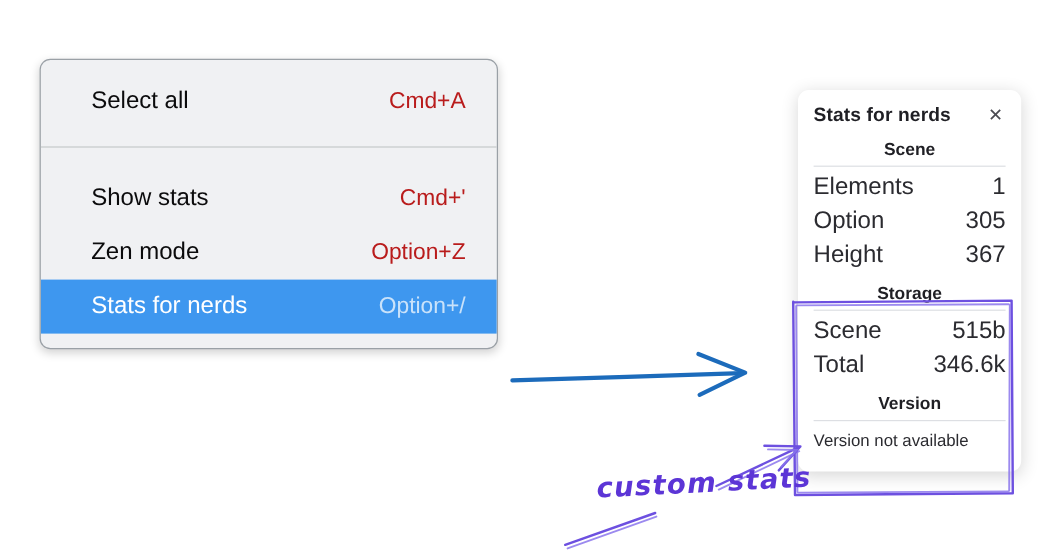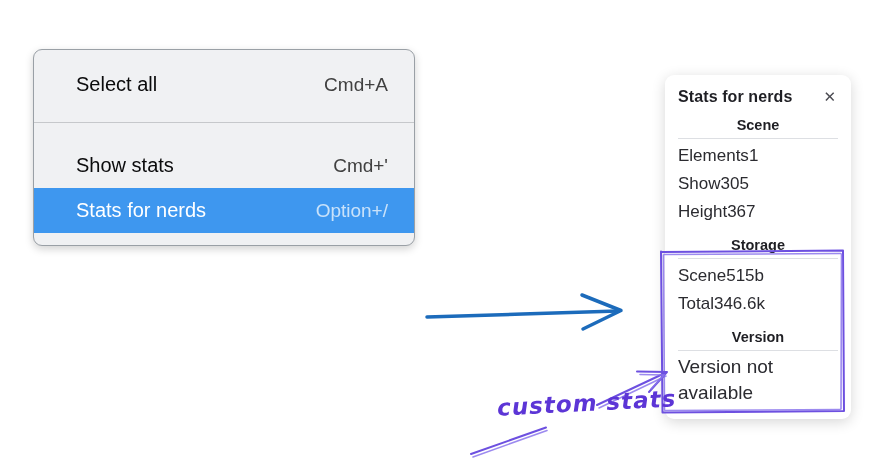--- a/index.html
+++ b/index.html
@@ -31,21 +31,21 @@
     display: flex;
     align-items: center;
     padding: 0 26px 0 42px;
     font-size: 20px;
     color: #0b0b0c;
     cursor: default;
   }
   .menu-item .shortcut {
     margin-left: auto;
     font-size: 19px;
-    color: #404040;
+    color: #b91c1c;
   }
   .menu-item.selected {
     background: var(--menu-highlight, #3e97ef);
     color: #ffffff;
   }
   .menu-item.selected .shortcut { color: #c9e2fa; }
   .menu-divider {
     height: 1px;
     background: #c6c8cb;
     margin: 15px 0 20px 0;
@@ -87,26 +87,27 @@
     margin-top: 11px;
     margin-bottom: 5px;
   }
   .section-rule {
     border: none;
     border-top: 1px solid #dddfe3;
     margin: 0 0 3px 0;
   }
   .stat-row {
     display: flex;
-    font-size: 17px;
+    justify-content: space-between;
+    font-size: 20px;
     line-height: 28px;
     color: #2b2b30;
   }
   .panel-note {
-    font-size: 19px;
+    font-size: 14px;
     line-height: 26px;
     margin-top: 2px;
     color: #2b2b30;
   }
 
   
   .annotation-layer {
     position: absolute;
     left: 0; top: 0;
     width: 873px;
@@ -156,40 +157,44 @@
   <div class="context-menu">
     <div class="menu-item">
       <span>Select all</span>
       <span class="shortcut">Cmd+A</span>
     </div>
     <div class="menu-divider"></div>
     <div class="menu-item">
       <span>Show stats</span>
       <span class="shortcut">Cmd+'</span>
     </div>
+    <div class="menu-item">
+      <span>Zen mode</span>
+      <span class="shortcut">Option+Z</span>
+    </div>
     <div class="menu-item selected">
       <span>Stats for nerds</span>
       <span class="shortcut">Option+/</span>
     </div>
   </div>
 
   <div class="stats-panel">
     <div class="panel-header">
       <span class="panel-title">Stats for nerds</span>
       <span class="close-icon">✕</span>
     </div>
 
     <div class="section-heading">Scene</div>
     <hr class="section-rule">
     <div class="stat-row">
       <span>Elements</span>
       <span>1</span>
     </div>
     <div class="stat-row">
-      <span>Show</span>
+      <span>Option</span>
       <span>305</span>
     </div>
     <div class="stat-row">
       <span>Height</span>
       <span>367</span>
     </div>
 
     <div class="section-heading">Storage</div>
     <hr class="section-rule">
     <div class="stat-row">

